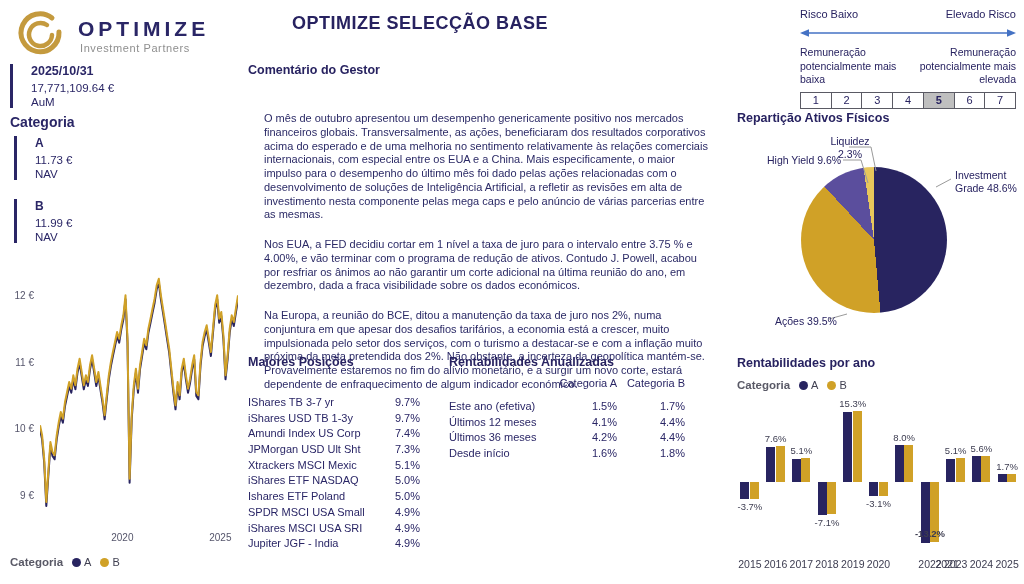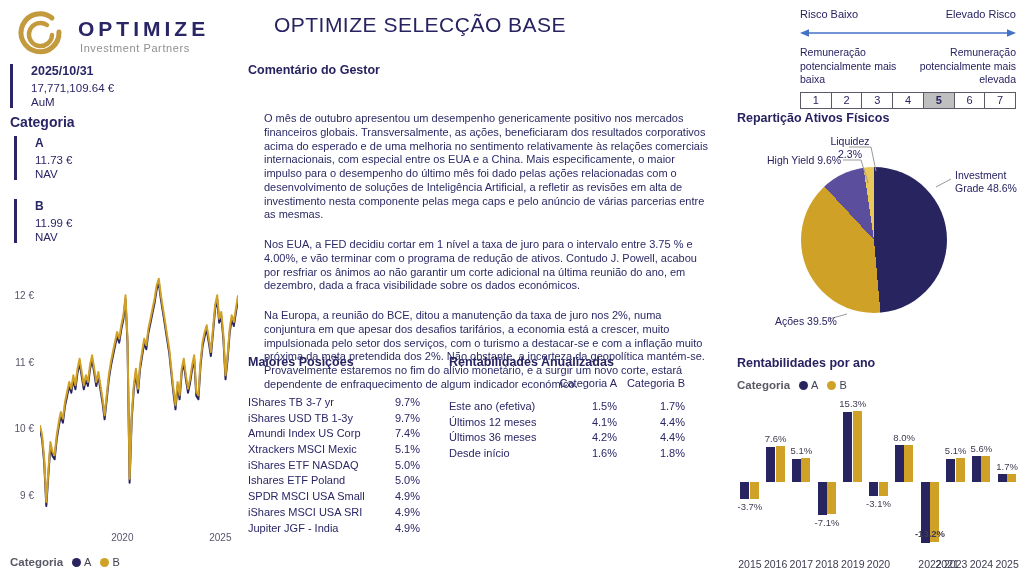--- a/index.html
+++ b/index.html
@@ -26,21 +26,21 @@
 
   .legend-row{position:absolute;display:flex;align-items:center;gap:9px;font-size:11px;color:#404052}
   .legend-title{font-weight:bold;color:#595966;font-size:11.5px}
   .legend-item{display:flex;align-items:center;gap:3px}
   .dot{width:9px;height:9px;border-radius:50%}
   #sidebar-legend{left:10px;top:556px}
   #bar-legend{left:737px;top:379px}
 
   
   #page-title{position:absolute;left:0;top:13px;width:840px;text-align:center;
-              font-size:21px;font-weight:normal;letter-spacing:.5px;color:#272260}
+              font-size:18px;font-weight:bold;letter-spacing:.5px;color:#272260}
   .section-heading{font-size:12.5px;font-weight:bold;color:#272260}
   #commentary-heading{position:absolute;left:248px;top:63px}
   #commentary-body{position:absolute;left:248px;top:96px;width:481px;font-size:11px;
                    line-height:1.25;color:#2B2A66}
   #commentary-body p{margin:16px}
 
   #holdings{position:absolute;left:248px;top:355px;width:172px}
   #holdings .rows{margin-top:27px}
   .h-row{display:flex;justify-content:space-between;height:15.7px;font-size:11px}
 
@@ -163,20 +163,24 @@
         <div class="">IShares TB 3-7 yr</div>
         <div class="">9.7%</div>
       </div>
       <div class="h-row">
         <div class="">iShares USD TB 1-3y</div>
         <div class="">9.7%</div>
       </div>
       <div class="h-row">
         <div class="">Amundi Index US Corp</div>
         <div class="">7.4%</div>
+      </div>
+      <div class="h-row">
+        <div class="">JPMorgan USD Ult Sht</div>
+        <div class="">7.3%</div>
       </div>
       <div class="h-row">
         <div class="">Xtrackers MSCI Mexic</div>
         <div class="">5.1%</div>
       </div>
       <div class="h-row">
         <div class="">iShares ETF NASDAQ</div>
         <div class="">5.0%</div>
       </div>
       <div class="h-row">

